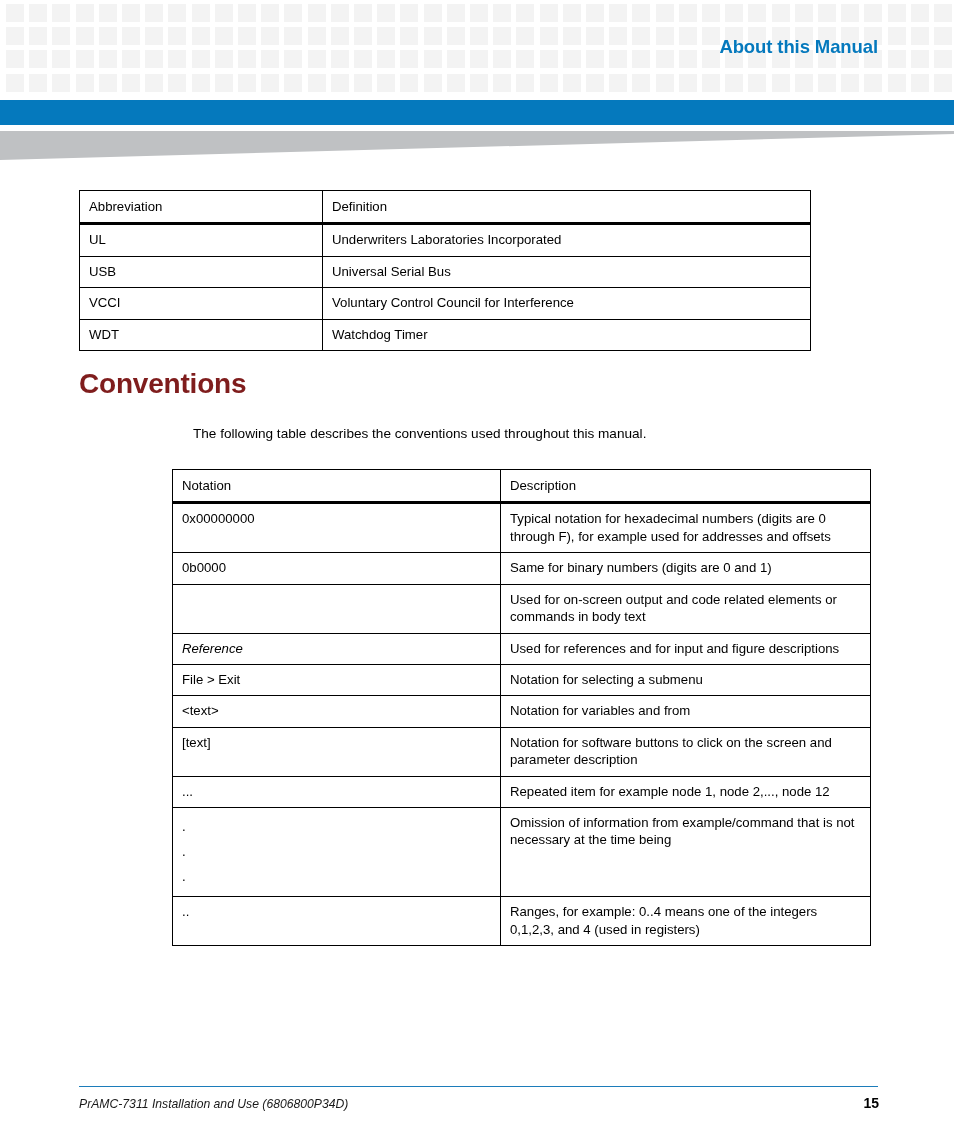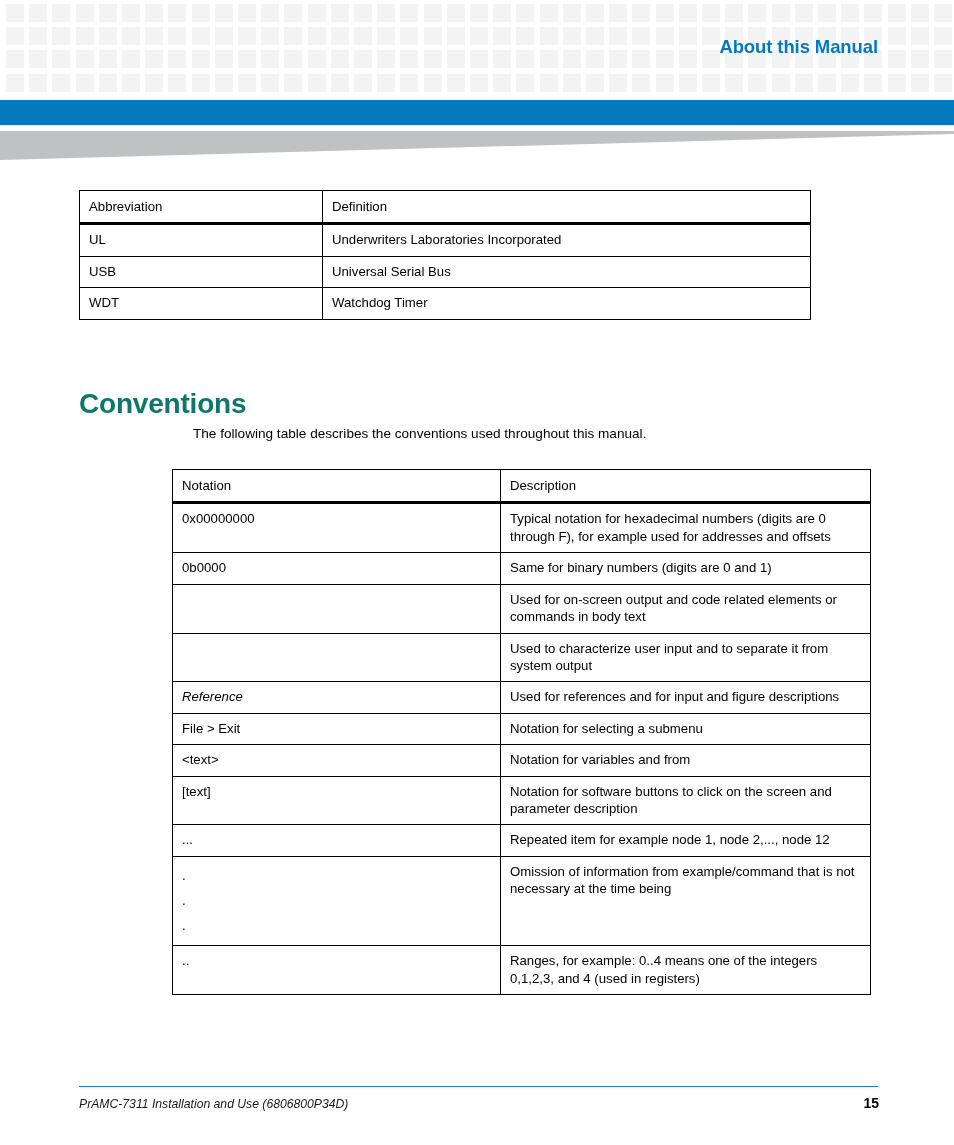--- a/index.html
+++ b/index.html
@@ -379,28 +379,32 @@
       <tbody id="abbrev-body">
           <tr>
             <td>UL</td>
             <td>Underwriters Laboratories Incorporated</td>
           </tr>
           <tr>
             <td>USB</td>
             <td>Universal Serial Bus</td>
           </tr>
           <tr>
+            <td>VCCI</td>
+            <td>Voluntary Control Council for Interference</td>
+          </tr>
+          <tr>
             <td>WDT</td>
             <td>Watchdog Timer</td>
           </tr>
         </tbody>
     </table>
   </div>
 
-  <div class="section-heading" style="color: #0f766e; margin-top: 20px;">Conventions</div>
+  <div class="section-heading" style="color: #7f1d1d;">Conventions</div>
   <div class="intro-para">The following table describes the conventions used throughout this manual.</div>
 
   <div class="table2-wrap">
     <table class="doc-table table2">
       <colgroup>
           <col class="c1">
           <col class="c2">
         </colgroup>
       <thead>
         <tr>
@@ -415,24 +419,20 @@
           </tr>
           <tr>
             <td>0b0000</td>
             <td>Same for binary numbers (digits are 0 and 1)</td>
           </tr>
           <tr>
             <td class="cell-empty">&nbsp;</td>
             <td>Used for on-screen output and code related elements or commands in body text</td>
           </tr>
           <tr>
-            <td class="cell-empty">&nbsp;</td>
-            <td>Used to characterize user input and to separate it from system output</td>
-          </tr>
-          <tr>
             <td class="cell-italic">Reference</td>
             <td>Used for references and for input and figure descriptions</td>
           </tr>
           <tr>
             <td>File &gt; Exit</td>
             <td>Notation for selecting a submenu</td>
           </tr>
           <tr>
             <td>&lt;text&gt;</td>
             <td>Notation for variables and from</td>

